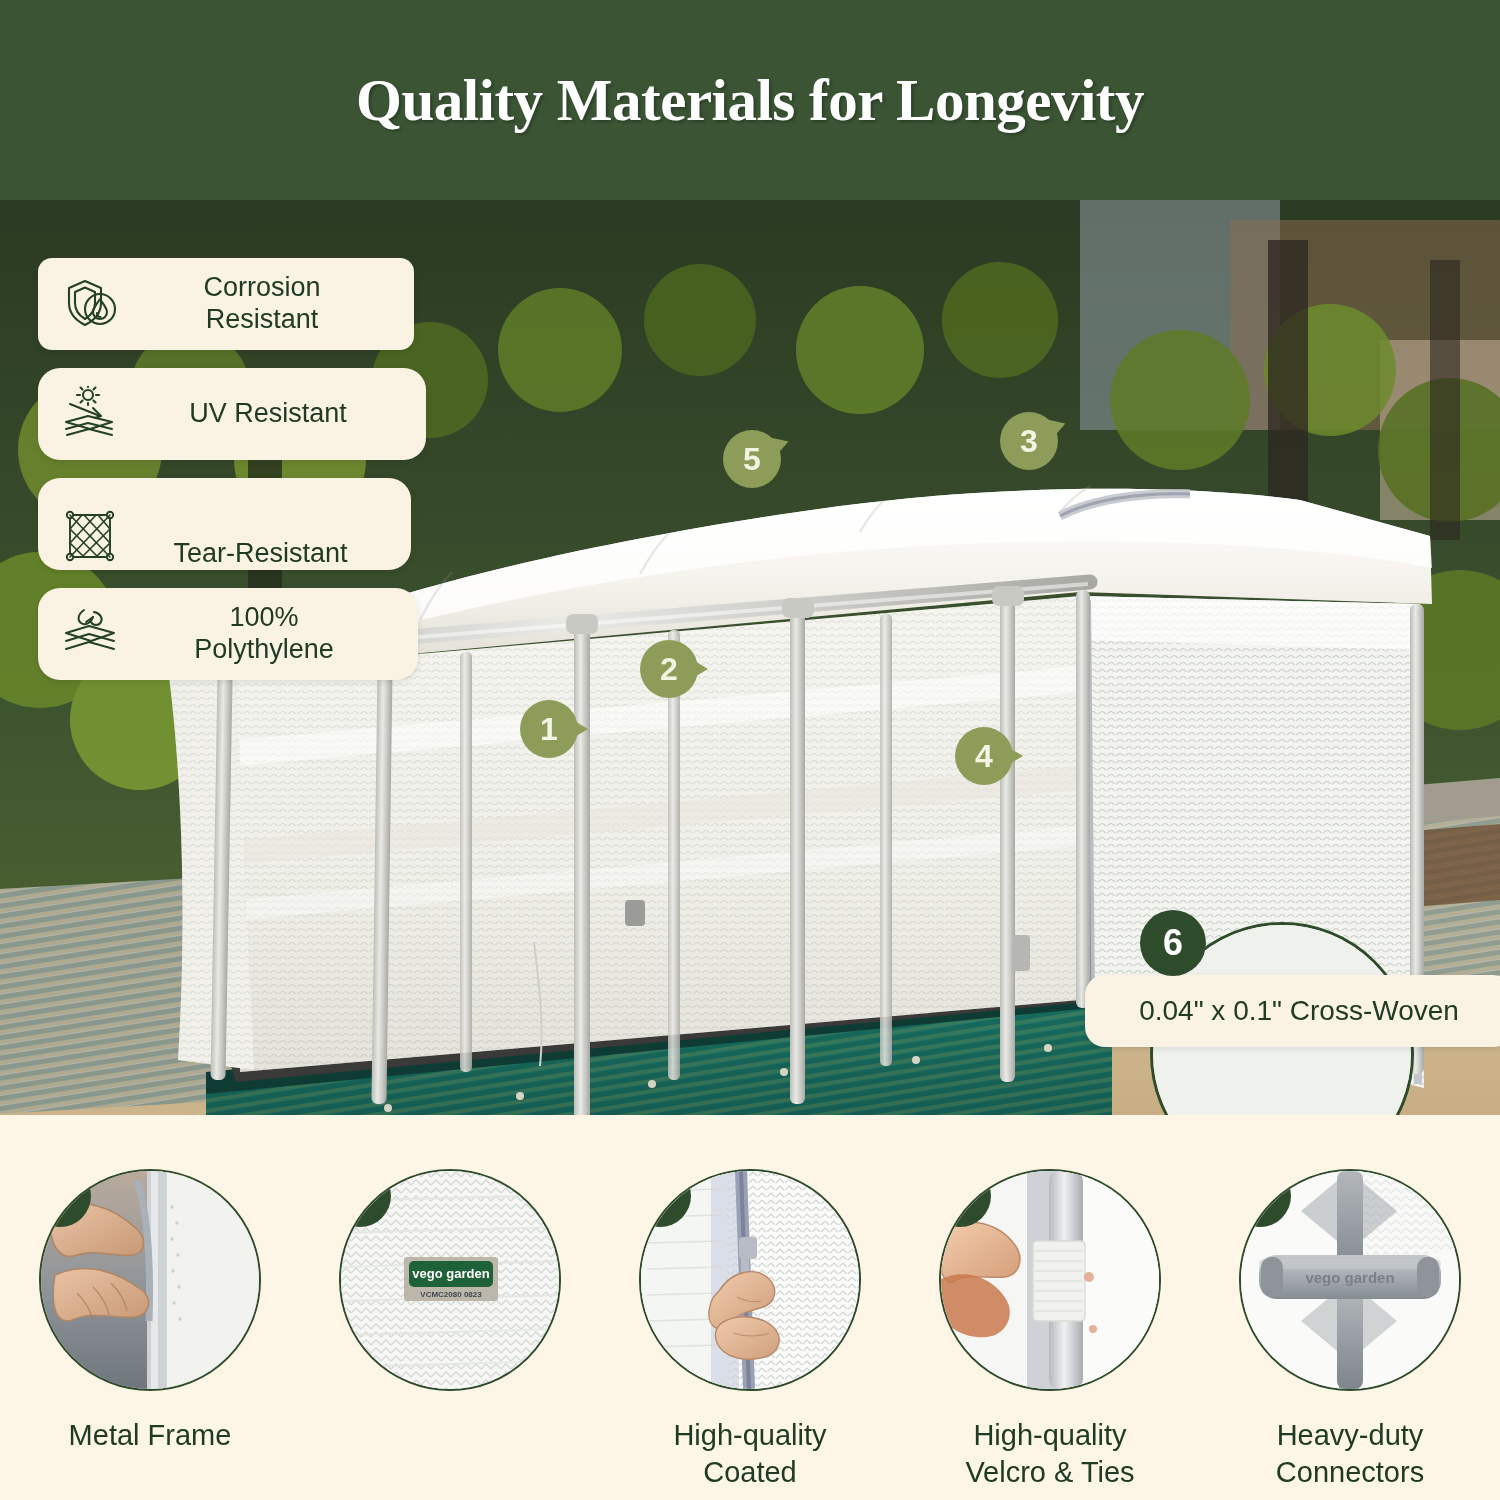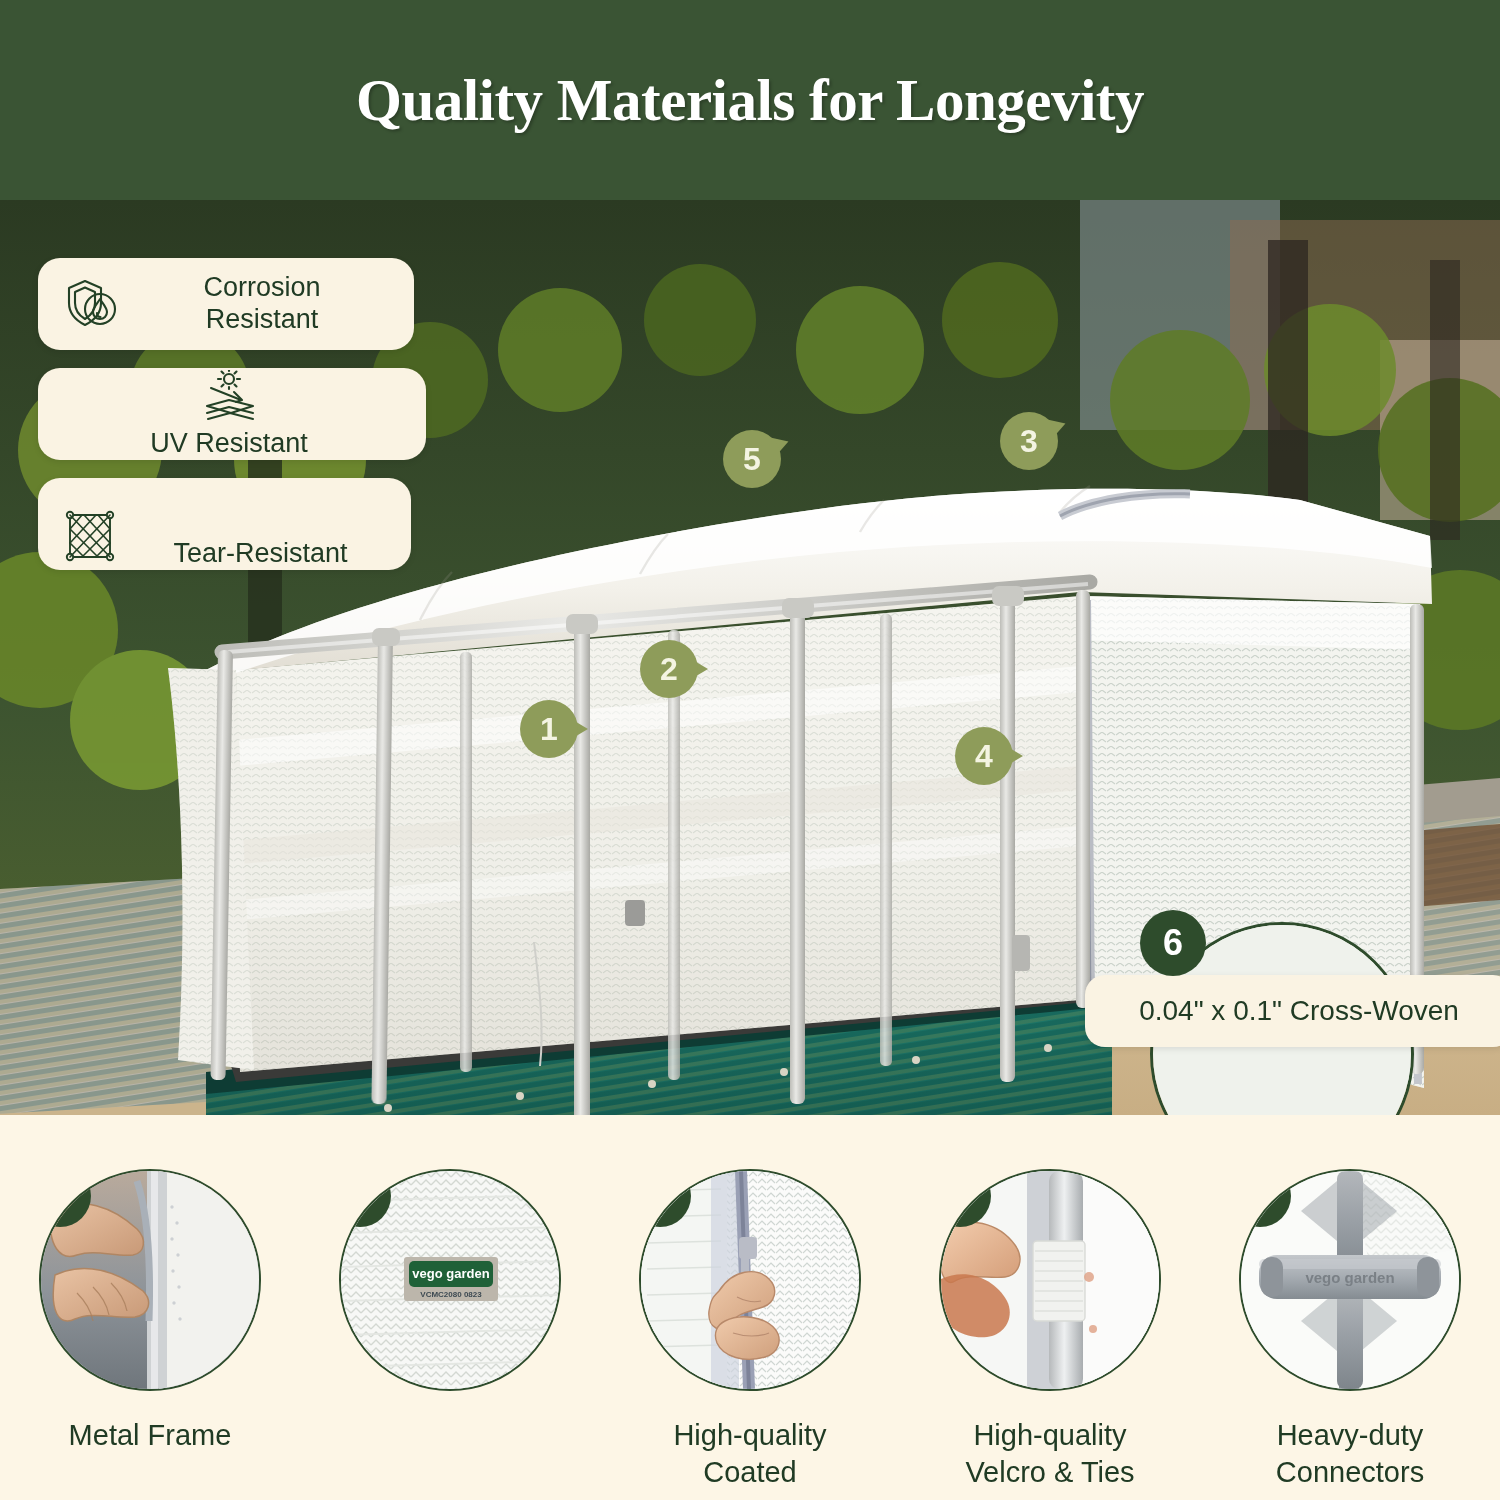--- a/index.html
+++ b/index.html
@@ -54,22 +54,22 @@
     display:flex;align-items:center;justify-content:center;
   }
   .badge .blabel{
     flex:1;
     text-align:center;
     color:#203B24;
     font-size:27px;
     line-height:1.18;
     padding-right:6px;
   }
-  .badge.w2{width:360px;flex-direction:column;}
-  .badge.w1{width:348px;}
+  .badge.w2{width:360px;}
+  .badge.w1{width:348px;border-radius:14px;}
   .badge.w3{width:345px;align-items:flex-end;}
   .badge.w4{width:352px;}
 
   
   .pin{
     position:absolute;z-index:7;
     width:58px;height:58px;
   }
   .pin .pbody{
     position:absolute;left:0;top:0;
@@ -467,20 +467,36 @@
               <path d="M48 20 L20 48"></path>
               <path d="M48 34 L34 48"></path>
             <path d="M34 6 L8 34"></path>
               <path d="M20 6 L8 20"></path>
           </g>
         </svg>
       </div>
       <div class="blabel">Tear-Resistant</div>
     </div>
 
+    <div class="badge w4">
+      <div class="bicon">
+        <svg width="62" height="56" viewBox="0 0 62 56" fill="none" stroke="#234126" stroke-width="2" stroke-linejoin="round" stroke-linecap="round">
+          <path d="M24 4 C18 8 17 14 21 17 C25 20 31 17 33 11"></path>
+          <path d="M33 11 C33 11 29 14 26 16"></path>
+          <path d="M34 6 C40 7 43 12 41 16 C39 20 33 20 31 16"></path>
+          <path d="M6 27 L29 20 L54 27 L31 35 Z"></path>
+          <path d="M6 35 L29 28 L54 35"></path>
+          <path d="M6 43 L29 36 L54 43"></path>
+        </svg>
+      </div>
+      <div class="blabel">
+        <div>100%</div>
+        <div>Polythylene</div>
+      </div>
+    </div>
   </div>
 
   <div class="mesh-callout">
     <div class="mc-line">0.04" x 0.1" Cross-Woven</div>
   </div>
 
   <div class="strip">
     <div class="strip-inner">
 
       <div class="detail">

